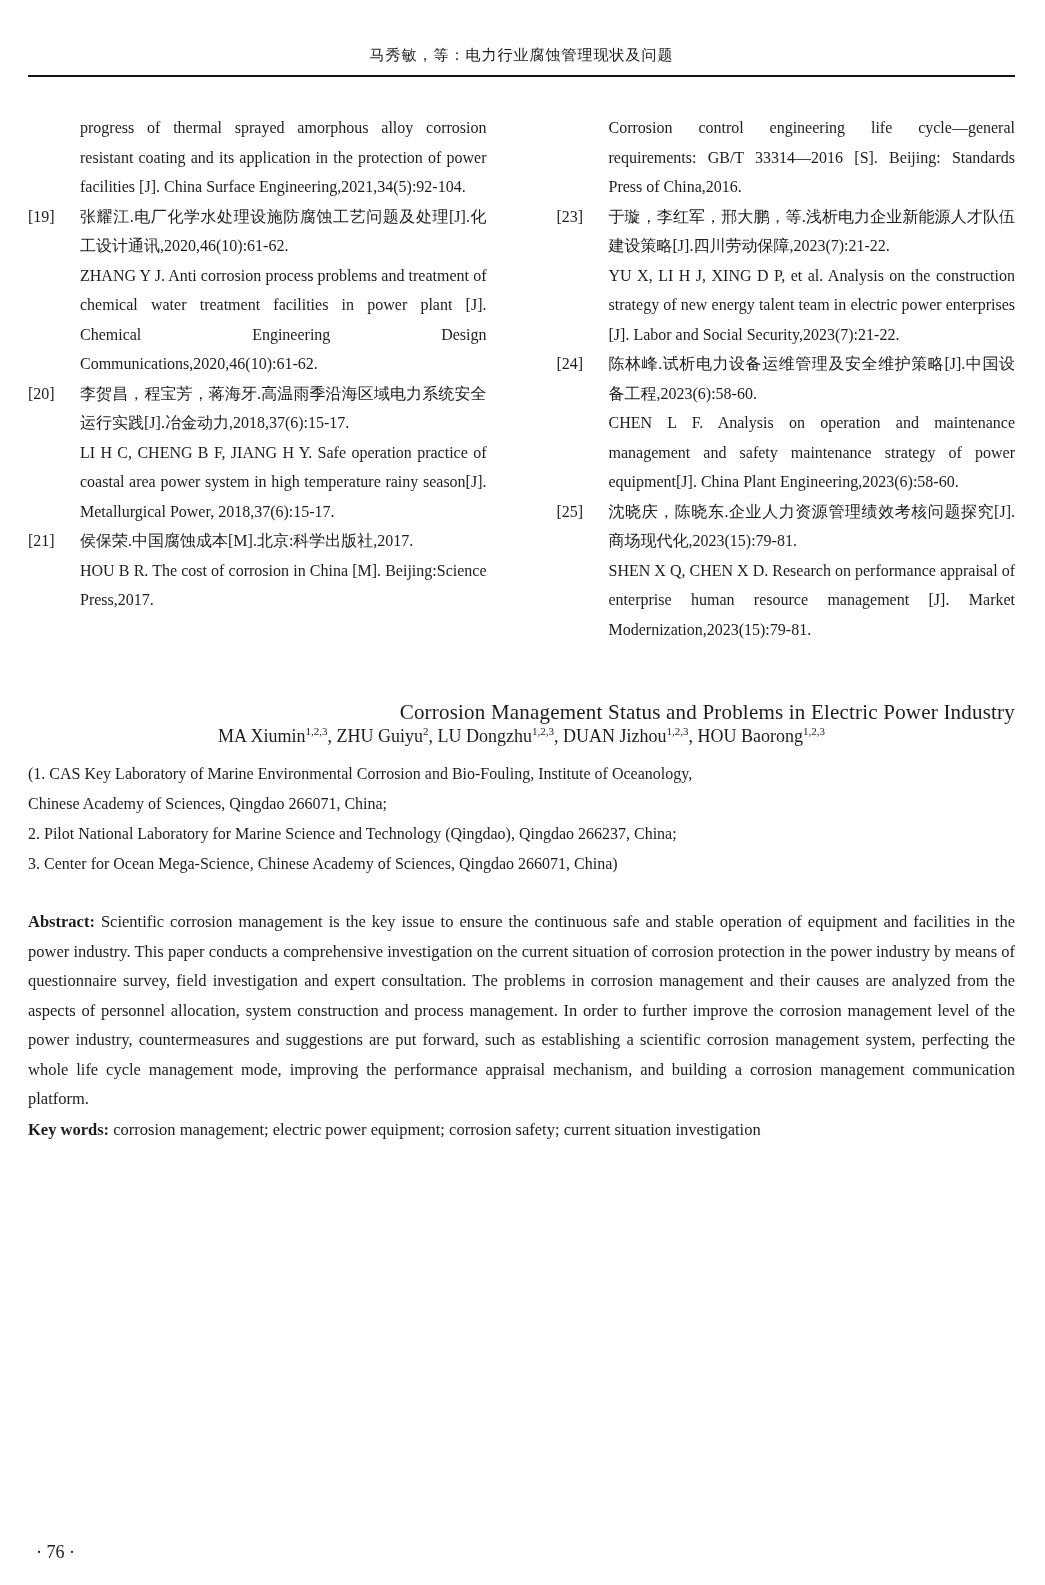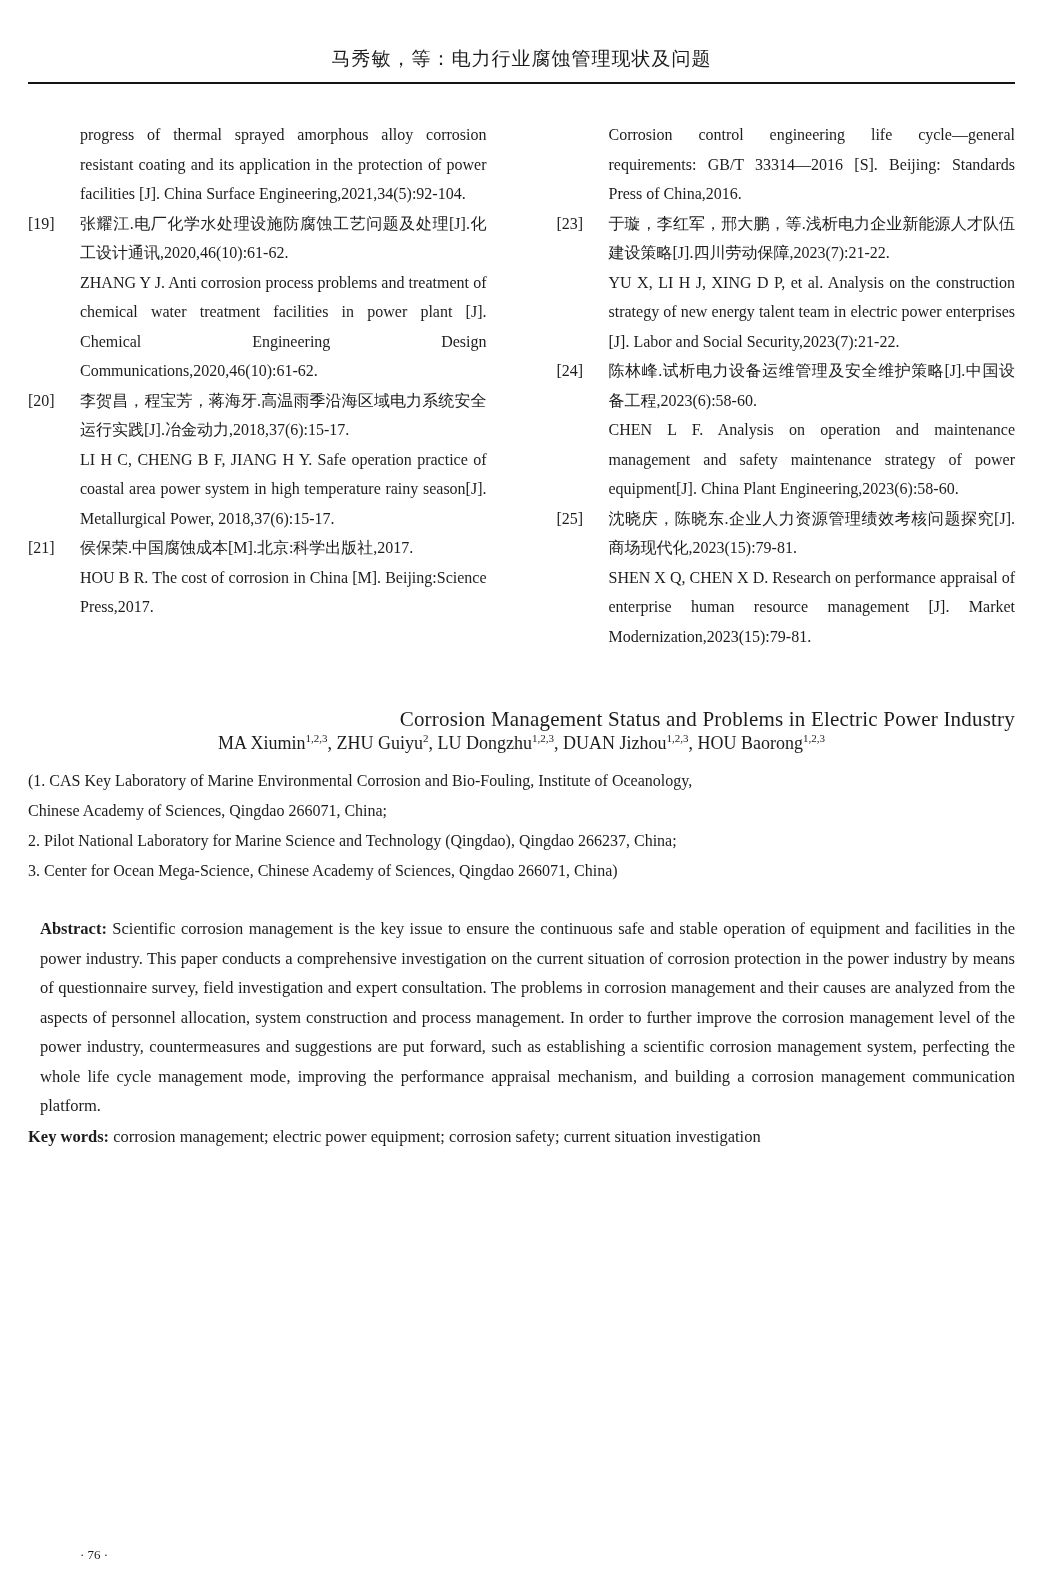--- a/index.html
+++ b/index.html
@@ -11,21 +11,21 @@
     height: 1585px;
     margin: 0 auto;
     background: #ffffff;
     color: #1c1c1c;
     padding: 0 30px 0 28px;
     overflow: hidden;
   }
   .running-header {
     padding-top: 46px;
     text-align: center;
-    font-size: 19px;
+    font-size: 15px;
     letter-spacing: 1px;
   }
   .header-rule {
     margin-top: 10px;
     border: none;
     border-top: 2.5px solid #151515;
     width: 100%;
   }
   .refs {
     display: flex;
@@ -63,35 +63,33 @@
     margin-top: 12px;
     text-align: left;
     font-size: 16px;
     line-height: 30px;
   }
   .abstract-block {
     margin-top: 28px;
     font-size: 16.5px;
     line-height: 29.5px;
     text-align: justify;
-    margin-left: 12px;
   }
   .abstract-block .label, .keywords-block .label { font-weight: bold; }
   .keywords-block {
     margin-top: 1px;
     font-size: 16.5px;
     line-height: 29.5px;
     text-align: justify;
   }
   .page-footer {
     position: absolute;
     left: 36px;
     bottom: 22px;
-    font-size: 13px;
-    margin-left: 44px;
+    font-size: 18px;
   }
 </style>
 </head>
 <body>
 
 <div class="page">
 
   <div class="running-header">马秀敏，等：电力行业腐蚀管理现状及问题</div>
 
   <hr class="header-rule">

